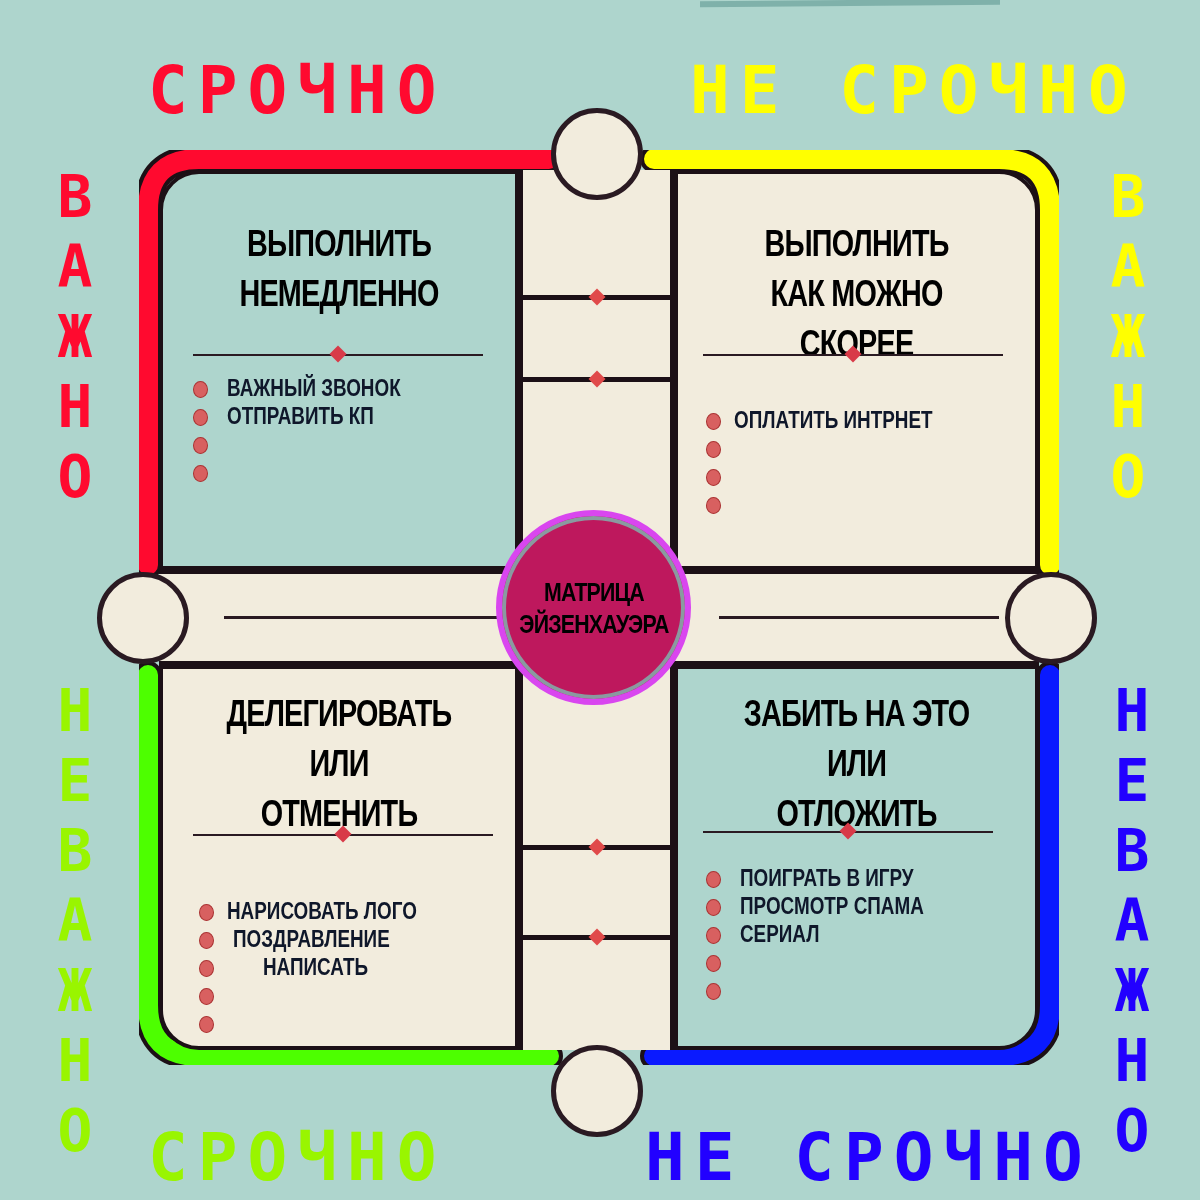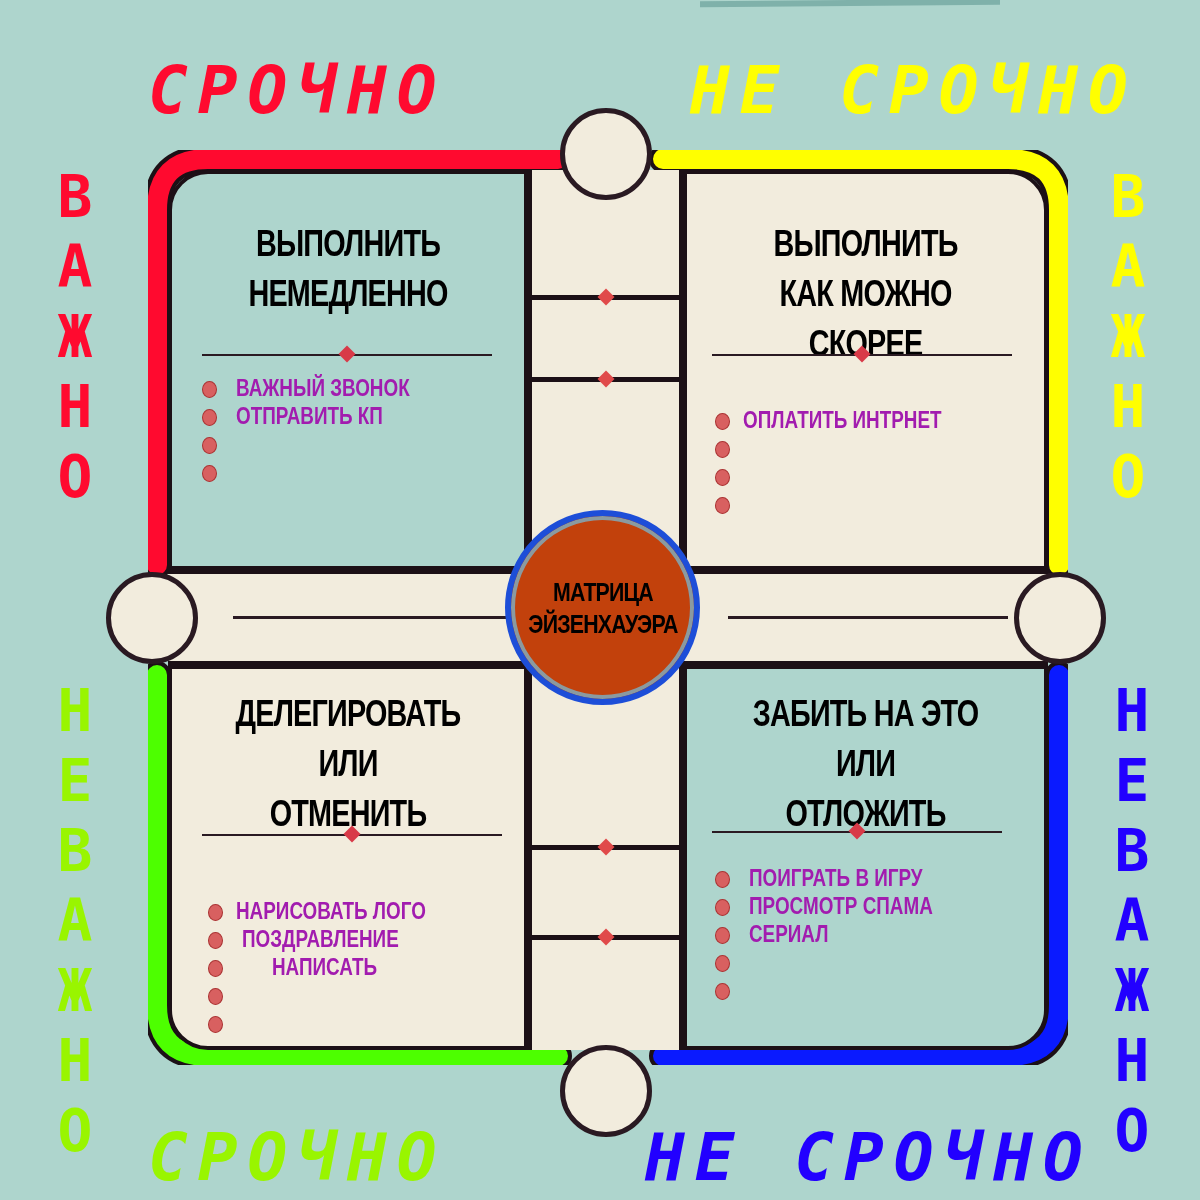--- a/index.html
+++ b/index.html
@@ -1,38 +1,38 @@
 <!DOCTYPE html>
 <html><head>
 <meta charset="utf-8">
 <style>
   html,body{margin:0;padding:0;}
   body{width:1200px;height:1200px;background:#aed5cd;position:relative;overflow:hidden;font-family:"DejaVu Sans",sans-serif;}
   .topstrip{position:absolute;left:700px;top:0;width:300px;height:6px;background:#7fb1aa;transform:skewY(-0.5deg);}
-  .axis-h{position:absolute;font-family:"DejaVu Sans Mono","Liberation Mono",monospace;font-weight:bold;font-size:66px;letter-spacing:10px;line-height:1;font-style:italic;}
+  .axis-h{position:absolute;font-family:"DejaVu Sans Mono","Liberation Mono",monospace;font-weight:bold;font-size:66px;letter-spacing:10px;line-height:1;}
   .axis-v{position:absolute;width:60px;display:flex;flex-direction:column;align-items:center;font-family:"DejaVu Sans Mono","Liberation Mono",monospace;font-weight:bold;font-size:58px;line-height:70px;}
-  .board{position:absolute;left:148px;top:150px;width:820px;height:915px;}
+  .board{position:absolute;left:139px;top:150px;width:820px;height:915px;}
   .quad{position:absolute;box-sizing:border-box;border:4px solid #1c1016;}
   .q-tl{left:20px;top:20px;width:360px;height:400px;background:#aed5cd;border-radius:40px 0 0 0;}
   .q-tr{left:535px;top:20px;width:365px;height:400px;background:#f2ecdd;border-radius:0 40px 0 0;}
   .q-bl{left:20px;top:515px;width:360px;height:385px;background:#f2ecdd;border-radius:0 0 0 40px;}
   .q-br{left:535px;top:515px;width:365px;height:385px;background:#aed5cd;border-radius:0 0 40px 0;}
   .chan-v{position:absolute;left:380px;top:20px;width:155px;height:880px;background:#f2ecdd;box-sizing:border-box;border-left:4px solid #1c1016;border-right:4px solid #1c1016;}
   .chan-h{position:absolute;left:20px;top:420px;width:880px;height:95px;background:#f2ecdd;box-sizing:border-box;border-top:4px solid #1c1016;border-bottom:4px solid #1c1016;}
   .rung{position:absolute;left:384px;width:147px;height:5px;background:#1c1016;}
   .diamond{position:absolute;width:12px;height:12px;background:#e04a4a;transform:rotate(45deg);}
   .hline{position:absolute;height:3px;background:#2a1a22;}
   .node{position:absolute;width:92px;height:92px;border-radius:50%;background:#f2ecdd;border:5px solid #2a1a22;box-sizing:border-box;}
-  .center{position:absolute;left:357px;top:360px;width:195px;height:195px;border-radius:50%;background:#c2410c;border:6px solid #1d4ed8;box-shadow:0 0 0 4px #8a9aa0 inset;box-sizing:border-box;display:flex;flex-direction:column;align-items:center;justify-content:center;}
+  .center{position:absolute;left:357px;top:360px;width:195px;height:195px;border-radius:50%;background:#be185d;border:6px solid #d946ef;box-shadow:0 0 0 4px #8a9aa0 inset;box-sizing:border-box;display:flex;flex-direction:column;align-items:center;justify-content:center;}
   .center span{font-family:"Liberation Sans",sans-serif;font-weight:bold;font-size:26px;line-height:32px;color:#000;letter-spacing:-1px;transform:scaleX(0.82);}
   .qtitle{position:absolute;left:0;right:0;text-align:center;font-family:"Liberation Sans",sans-serif;font-weight:bold;color:#000;font-size:36px;line-height:50px;letter-spacing:-1px;transform:scaleX(0.8);}
   .divider{position:absolute;height:2px;background:#2a1a22;}
   .divider .gem{position:absolute;left:50%;top:-6px;width:12px;height:12px;margin-left:-6px;background:#d83a48;transform:rotate(45deg);}
   .list{position:absolute;list-style:none;margin:0;padding:0;}
-  .list li{position:relative;height:28px;font-family:"Liberation Sans",sans-serif;font-weight:bold;font-size:23px;line-height:28px;color:#a21caf;white-space:nowrap;}
+  .list li{position:relative;height:28px;font-family:"Liberation Sans",sans-serif;font-weight:bold;font-size:23px;line-height:28px;color:#0f172a;white-space:nowrap;}
   .dot{position:absolute;left:0;top:7px;width:13px;height:15px;border-radius:50%;background:#d86060;border:1px solid #a33;}
   .list li span.t{position:absolute;left:34px;top:0;transform:scaleX(0.82);transform-origin:left center;}
 </style>
 </head>
 <body>
 
 <div class="topstrip"></div>
 
 <div class="axis-h" style="left:148px;top:58px;color:#ff0a2f;">СРОЧНО</div>
 <div class="axis-h" style="left:690px;top:58px;color:#ffff00;">НЕ СРОЧНО</div>

